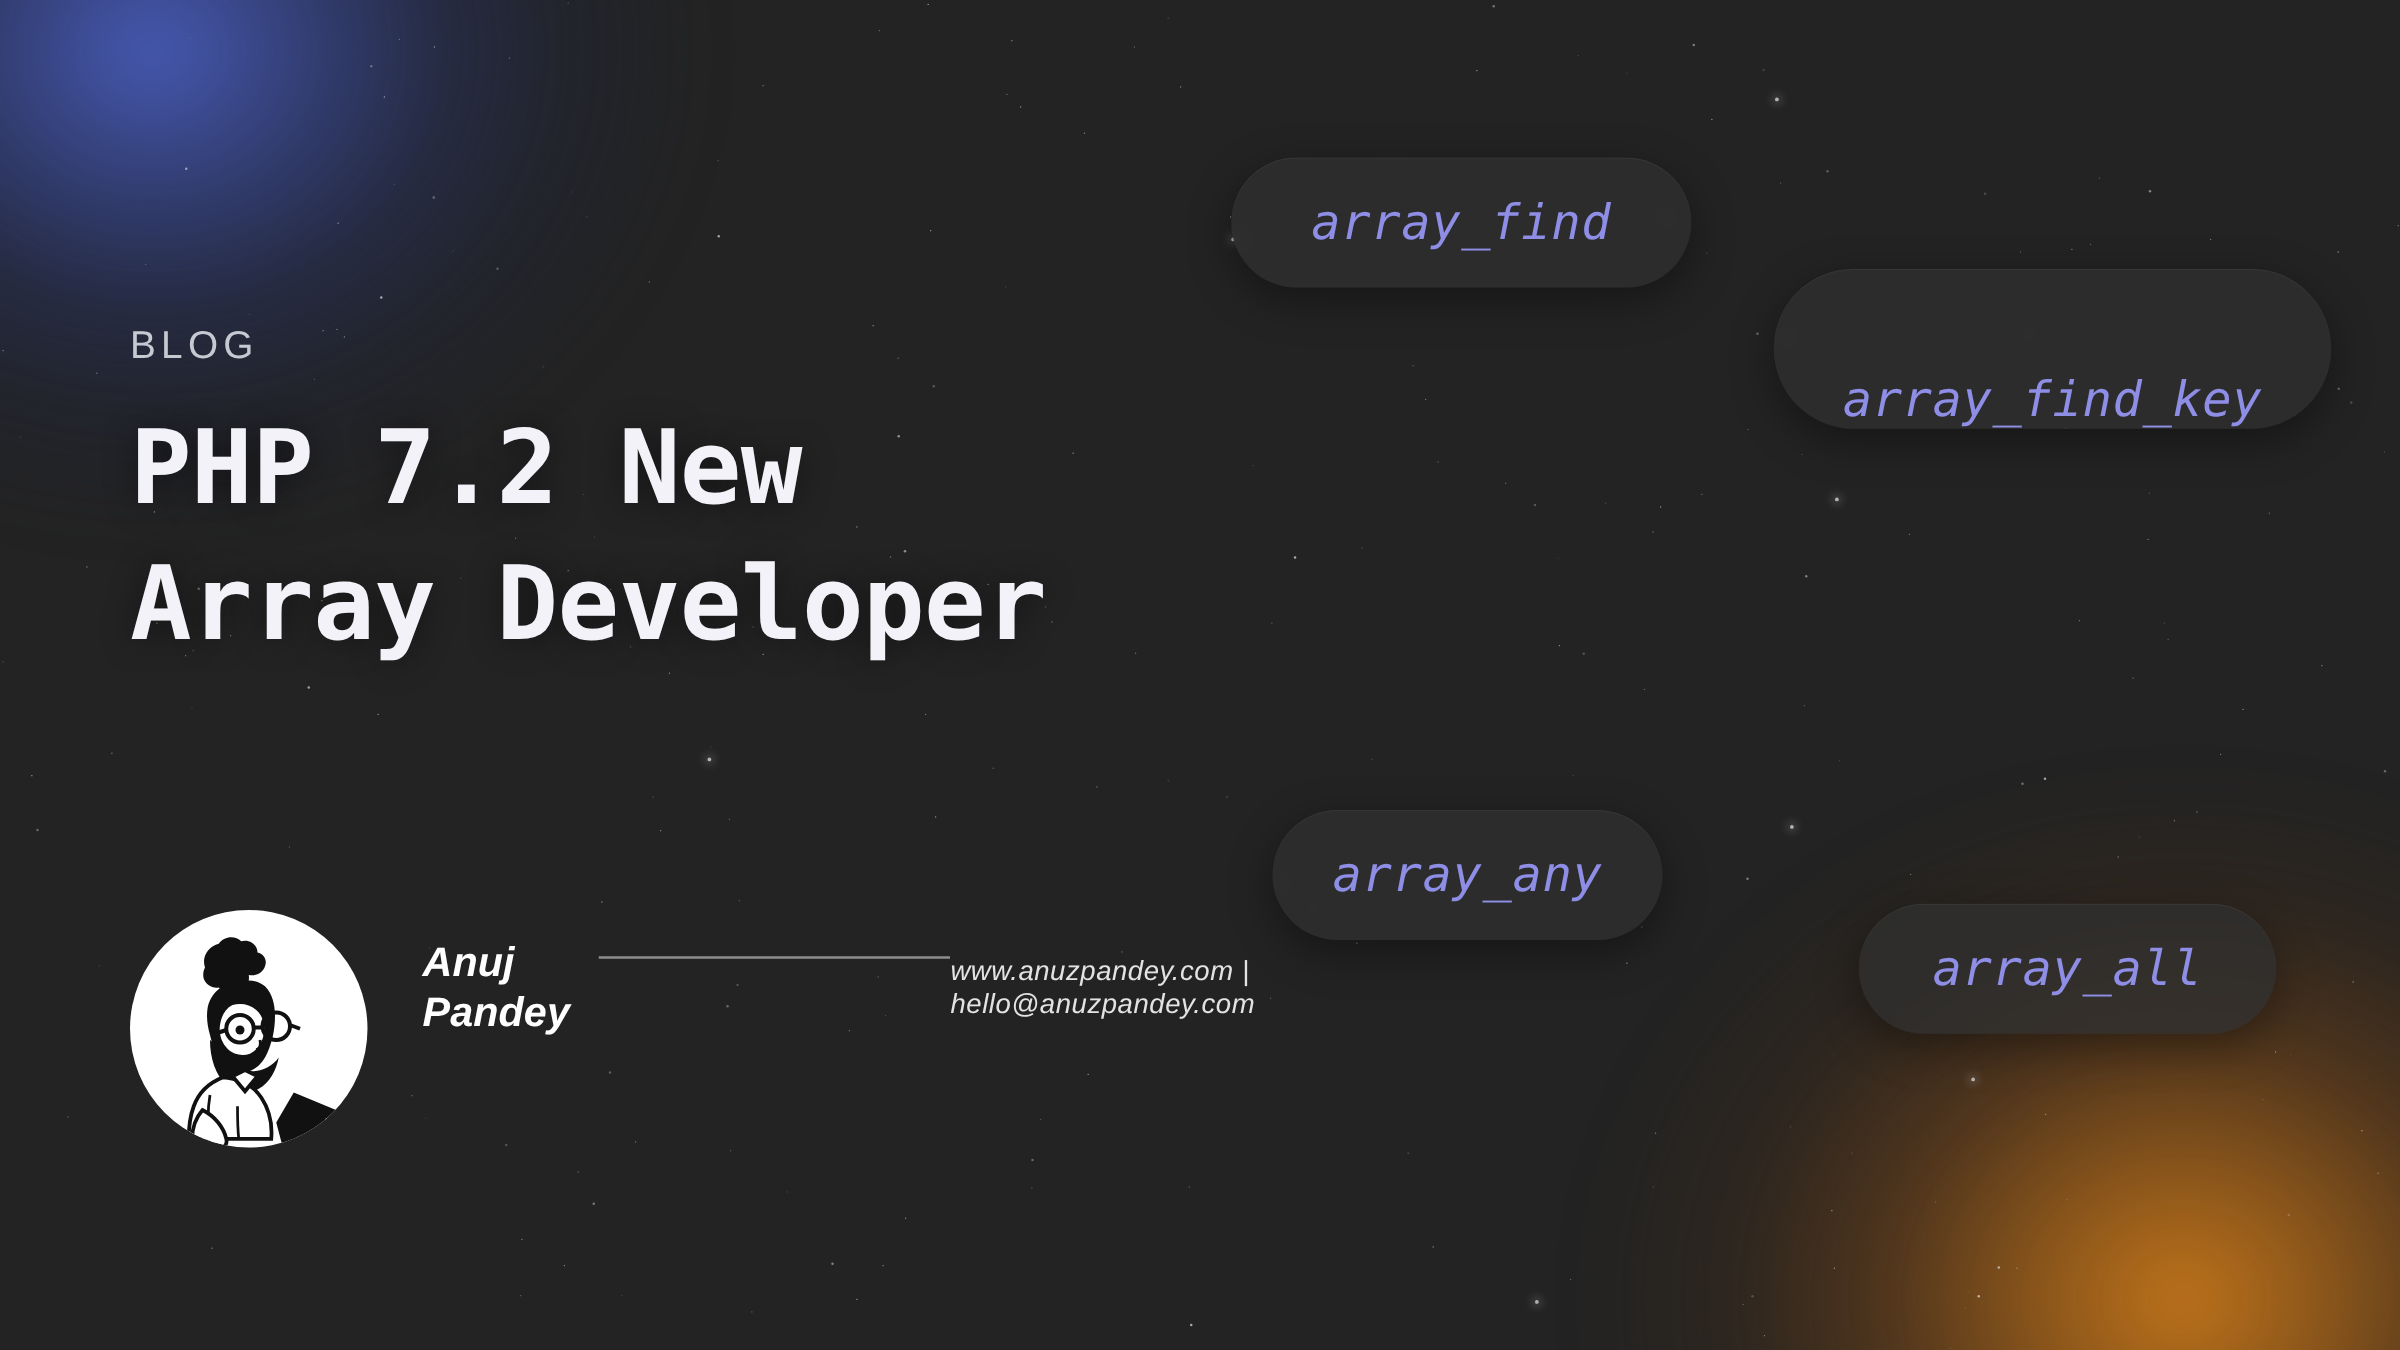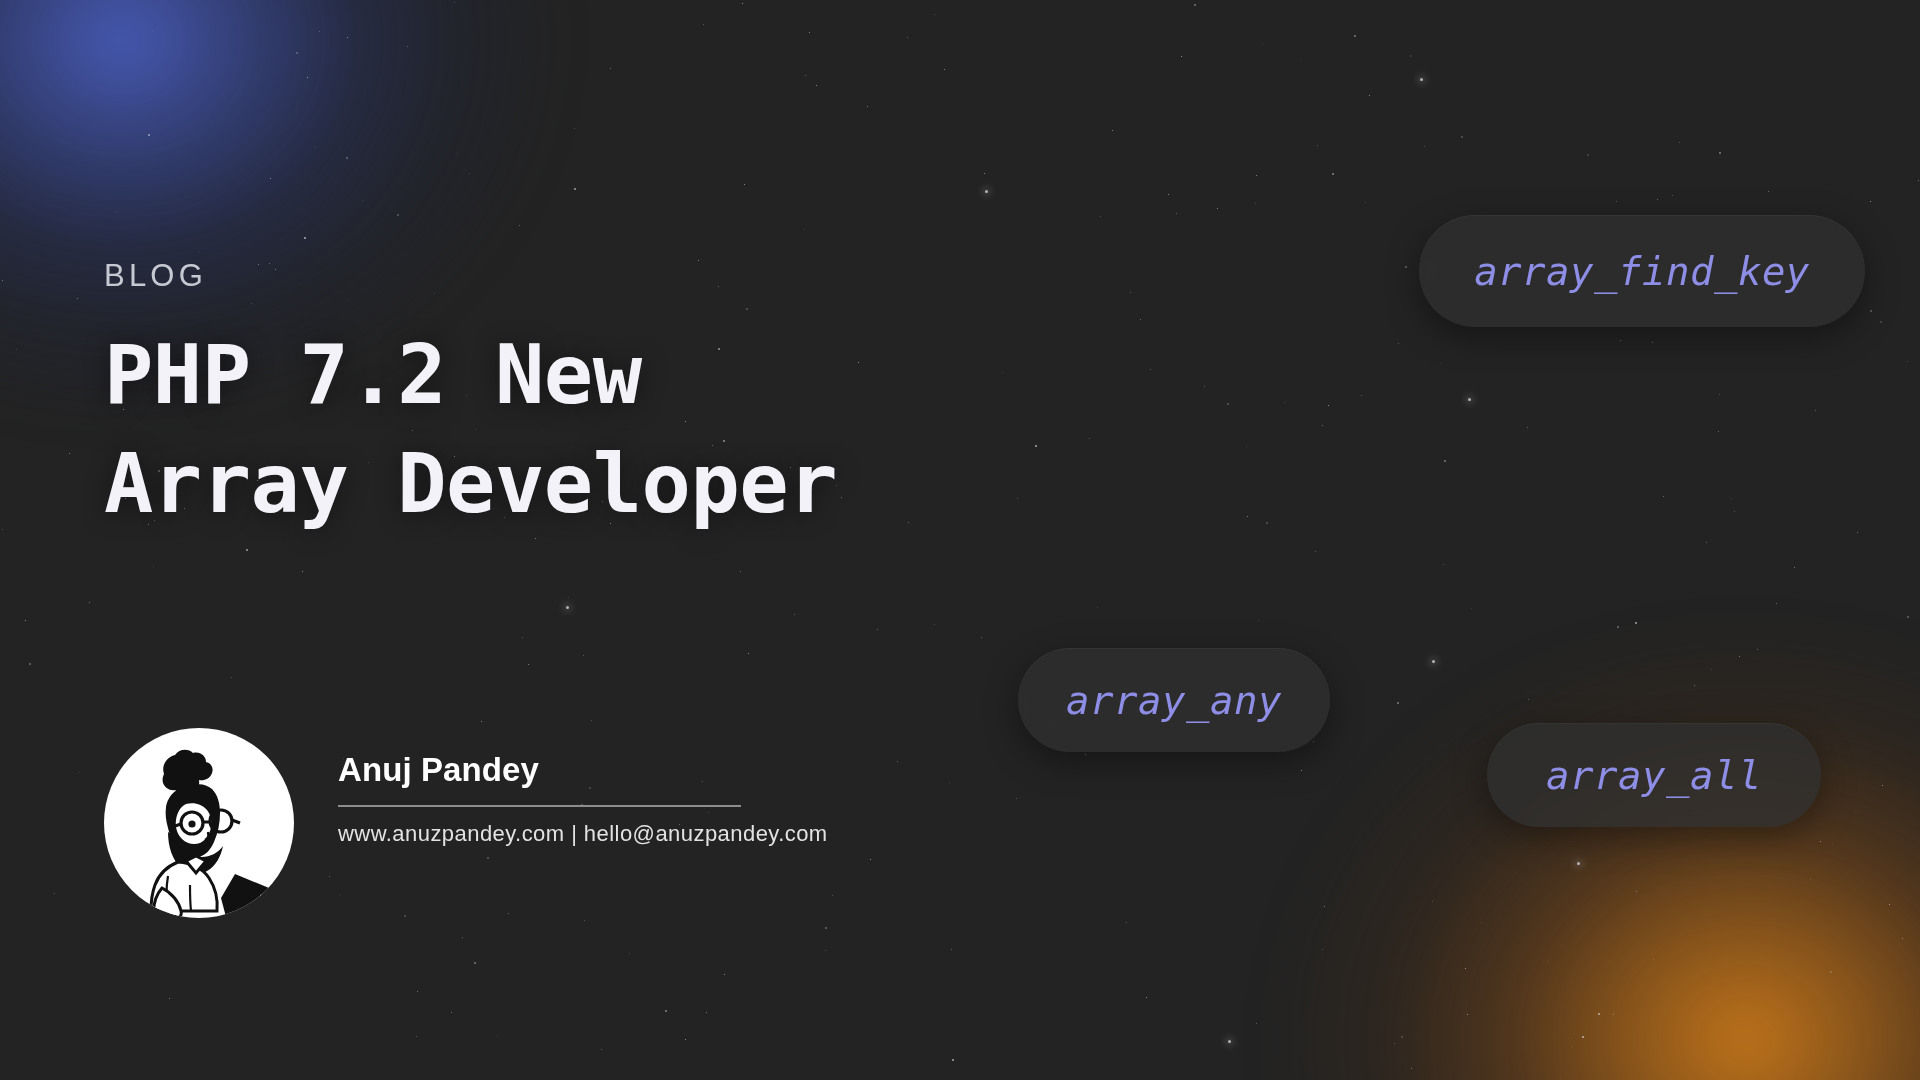--- a/index.html
+++ b/index.html
@@ -91,21 +91,21 @@
     border-radius:50%;
     background:#ffffff;
     overflow:hidden;
     flex:0 0 auto;
   }
   #avatar svg { display:block; width:100%; height:100%; }
 
   #author-text {
     margin-left:44px;
     padding-top:22px;
-    display:flex; flex-direction:column;
+    display:flex; flex-direction:row;font-style:italic;
   }
 
   #author-name {
     font-size:33px; font-weight:700;
     color:#ffffff; letter-spacing:0.1px;
     line-height:1.2;
   }
   #author-role {
     margin-top:12px;
     font-size:29px; font-weight:400;
@@ -138,21 +138,21 @@
     background:rgba(47,47,47,0.78);
     box-shadow:inset 0 1px 0 rgba(255,255,255,0.045),
                0 10px 34px rgba(0,0,0,0.38);
     color:#8e8ee6;
     font-size:39px;
     letter-spacing:0.5px;
     backdrop-filter:blur(6px);
   }
 
   #pill-array-find       { left:985px;  top:126px; width:368px; height:104px; }
-  #pill-array-find-key   { left:1419px; top:215px; width:446px; height:112px; }
+  #pill-array-find-key   { left:1419px; top:215px; width:446px; height:128px;align-items:flex-end; }
   #pill-array-any        { left:1018px; top:648px; width:312px; height:104px; }
   #pill-array-all        { left:1487px; top:723px; width:334px; height:104px; }
 
   #pill-php {
     left:1163px; top:410px;
     width:570px; height:166px;
     background:linear-gradient(145deg, rgba(62,62,62,0.92) 0%, rgba(44,44,44,0.88) 55%, rgba(38,38,38,0.9) 100%);
     border-radius:999px;
     box-shadow:inset 1px 1px 0 rgba(255,255,255,0.085),
                inset -1px -1px 0 rgba(255,255,255,0.02),
@@ -517,20 +517,23 @@
       </div>
 
       <div id="author-text">
         <div id="author-name">Anuj Pandey</div>
         <div id="author-divider"></div>
         <div id="author-contact">www.anuzpandey.com | hello@anuzpandey.com</div>
       </div>
     </div>
   </div>
 
+  <div class="pill small" id="pill-array-find">
+    <span>array_find</span>
+  </div>
 
   <div class="pill small" id="pill-array-find-key">
     <span>array_find_key</span>
   </div>
 
   <div class="pill small" id="pill-array-all">
     <span>array_all</span>
   </div>
 
   <div class="pill small" id="pill-array-any">

